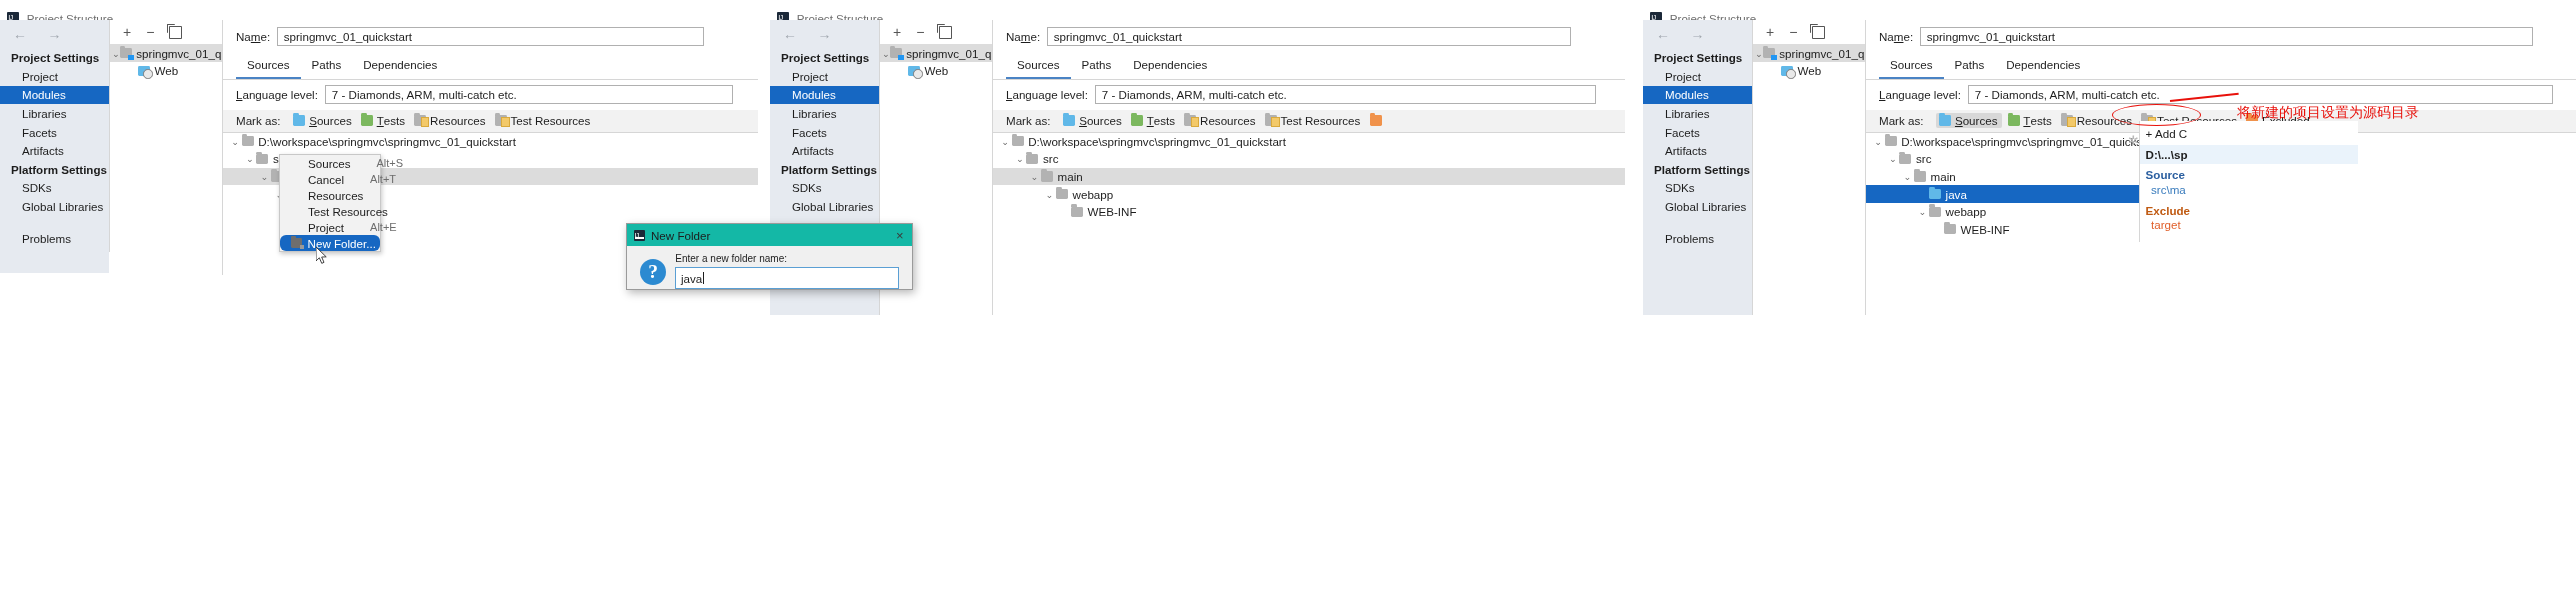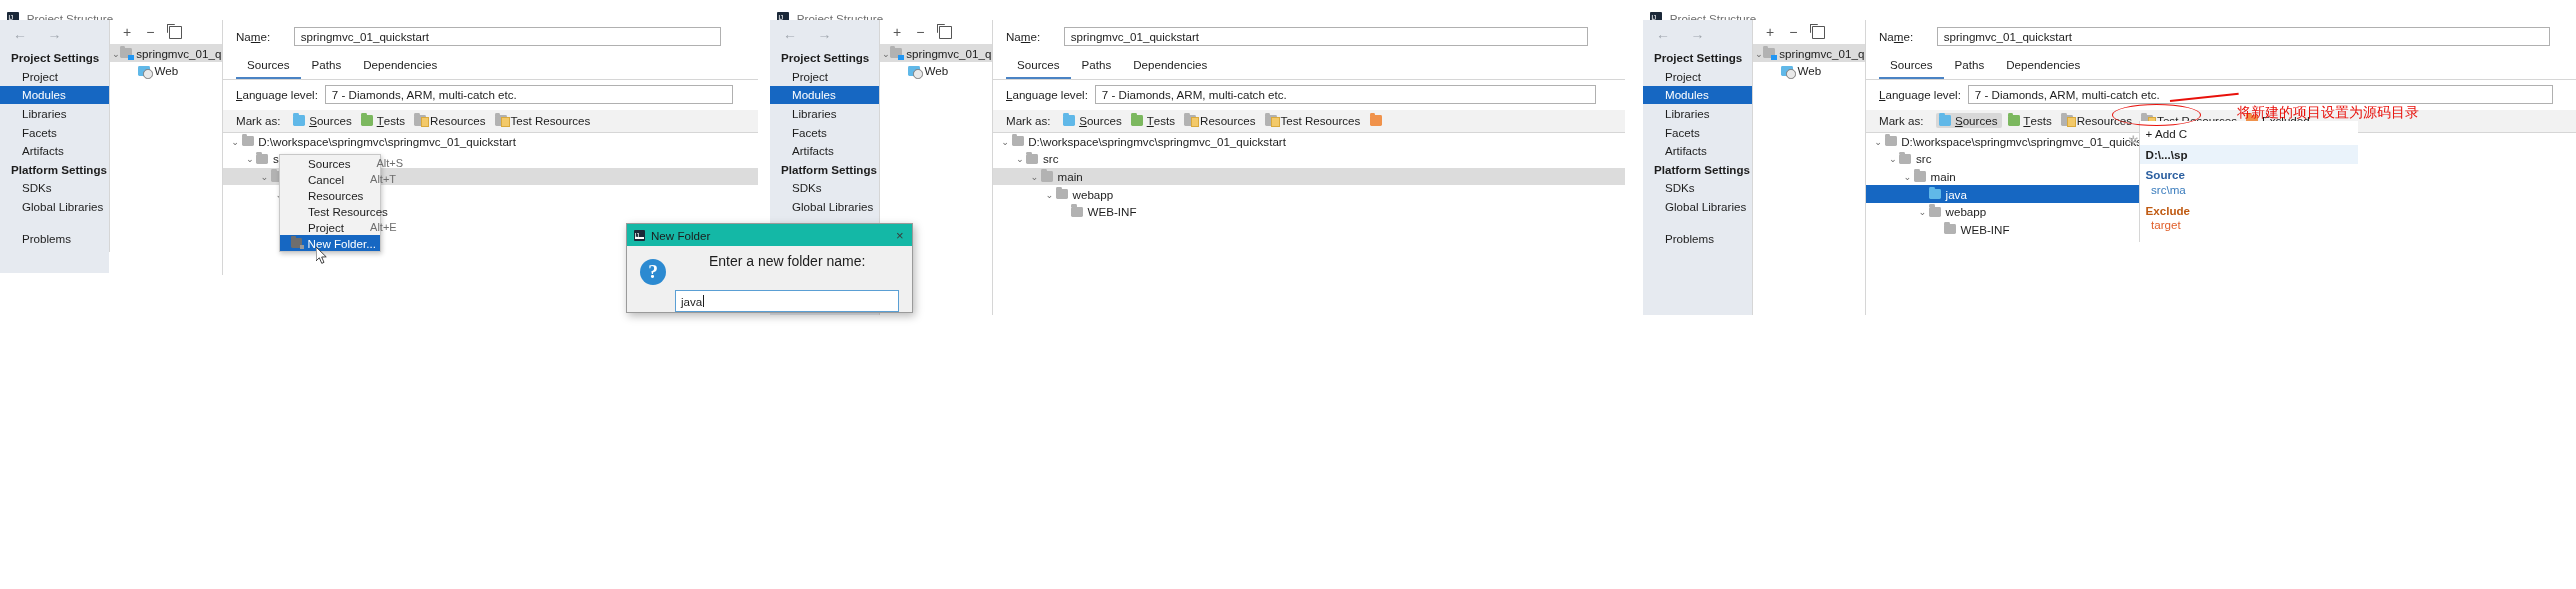--- a/index.html
+++ b/index.html
@@ -55,21 +55,21 @@
   .fold.res:after{content:"";position:absolute;right:-2.8px;bottom:-0.9px;width:6.5px;height:7.4px;
                   background:#f3c969;border:0.9px solid #d9a93c;}
   .fold.tres:after{content:"";position:absolute;right:-2.8px;bottom:-0.9px;width:6.5px;height:7.4px;
                    background:#f3c969;border:0.9px solid #d9a93c;}
   .webico{width:12px;height:10.2px;background:#60b8e8;border-radius:1.4px;position:relative;flex:none;margin-right:4.6px;}
   .webico:after{content:"";position:absolute;right:-2.8px;bottom:-2.8px;width:7.4px;height:7.4px;
                 border:1.2px solid #7a7a7a;border-radius:50%;background:#e9e9e9;}
 
   
   .detail{position:absolute;background:#ffffff;border-left:0.9px solid #d6d6d6;}
-  .namerow{display:flex;align-items:center;height:32px;padding-left:13px;gap:24px;}
+  .namerow{display:flex;align-items:center;height:32px;padding-left:13px;gap:7px;}
   .lbl{font-size:11.6px;color:#1d1d1d;white-space:nowrap;}
   .lbl u{text-decoration:underline;}
   .textfield{height:18.6px;border:0.9px solid #b0b0b0;background:#fff;font-size:11.6px;color:#1d1d1d;
              display:flex;align-items:center;padding:0 5.6px;box-sizing:border-box;}
   .tabbar{display:flex;gap:0;padding-left:13px;border-bottom:0.9px solid #d6d6d6;}
   .tab{font-size:11.6px;color:#1d1d1d;padding:5.6px 11px 5.6px 11px;white-space:nowrap;}
   .tab.act{border-bottom:2.3px solid #4a83c4;}
   .llrow{display:flex;align-items:center;height:30px;padding-left:13px;gap:7.4px;}
   .markrow{display:flex;align-items:center;height:22px;padding-left:13px;gap:0;
            background:#f2f2f2;border-bottom:0.9px solid #d6d6d6;white-space:nowrap;}
@@ -78,41 +78,41 @@
   .markbtn.boxed{background:#d8d8d8;border-radius:1.9px;padding:0.9px 4.6px 0.9px 2.8px;margin-right:5.6px;}
   .treerow{display:flex;align-items:center;height:17.6px;font-size:11.6px;color:#1d1d1d;white-space:nowrap;}
   .treerow.hl{background:#dcdcdc;}
   .treerow.sel{background:#1667c2;color:#ffffff;}
 
   
   .ctxmenu{position:absolute;background:#f2f2f2;border:0.9px solid #c8c8c8;
            box-shadow:0.9px 1.9px 4.6px rgba(0,0,0,.22);z-index:40;}
   .ctxitem{display:flex;align-items:center;height:16px;padding:0 13px 0 28px;font-size:11.6px;color:#1d1d1d;
            justify-content:space-between;gap:26px;white-space:nowrap;}
-  .ctxitem.sel{background:#1667c2;color:#ffffff;padding-left:11px;}
+  .ctxitem.sel{background:#1667c2;color:#ffffff;padding-left:11px;border-radius:6px;}
   .ctxitem .acc{color:#6d6d6d;font-size:11px;}
   .ctxitem.sel .acc{color:#dfe8f5;}
   .ctx-fold{width:11px;height:9.3px;background:#6e6e6e;border-radius:1.4px;position:relative;margin-right:5.6px;flex:none;}
   .ctx-fold:before{content:"";position:absolute;left:0;top:-1.9px;width:4.6px;height:2.8px;background:#6e6e6e;border-radius:0.9px 0.9px 0 0;}
   .ctx-fold:after{content:"";position:absolute;right:-1.9px;bottom:-0.9px;width:3.7px;height:3.7px;background:#9a9a9a;}
   .cursor{position:absolute;width:0;height:0;z-index:50;}
   .cursor svg{display:block;}
 
   
   .dialog{position:absolute;background:#f0f0f0;border:0.9px solid #9a9a9a;
           box-shadow:1.9px 2.8px 8.4px rgba(0,0,0,.28);z-index:60;}
   .dlgtitle{height:22px;display:flex;align-items:center;background:#14b8a6;}
   .dlgtitle .ij-logo{margin-left:6.5px;width:11px;height:11px;}
   .dlgtitle .t{margin-left:6.5px;font-size:11.6px;color:#1d1d1d;}
   .dlgclose{margin-left:auto;margin-right:8.4px;font-size:13px;color:#3a3a3a;line-height:1;}
   .dlgbody{padding:7.4px 13px 0 13px;display:flex;gap:9.3px;}
   .qmark{width:26px;height:26px;border-radius:50%;background:#2c8ad1;color:#fff;font-size:19.5px;
          font-weight:bold;display:flex;align-items:center;justify-content:center;flex:none;
          margin-top:5.6px;font-family:"Liberation Serif",serif;}
-  .dlgprompt{font-size:14px;color:#1d1d1d;margin-bottom:21px;text-align:center;}
+  .dlgprompt{font-size:10px;color:#1d1d1d;margin-bottom:3px;}
   .dlginput{height:21.4px;border:1.4px solid #5a9fd4;background:#fff;display:flex;align-items:center;
             padding:0 4.6px;font-size:11.6px;color:#1d1d1d;box-sizing:border-box;}
   .caret{display:inline-block;width:0.9px;height:12px;background:#1d1d1d;margin-left:0.9px;}
   .dlgbtns{display:flex;justify-content:center;gap:11px;margin-top:11px;padding-bottom:10.2px;}
   .btn{min-width:56px;height:22px;display:flex;align-items:center;justify-content:center;
        font-size:11.6px;border:0.9px solid #adadad;background:#fdfdfd;color:#1d1d1d;border-radius:1.9px;}
   .btn.primary{background:#3277bc;border-color:#2a6aa9;color:#ffffff;}
 
   
   .annot{position:absolute;color:#e8110b;font-size:14px;white-space:nowrap;z-index:30;

